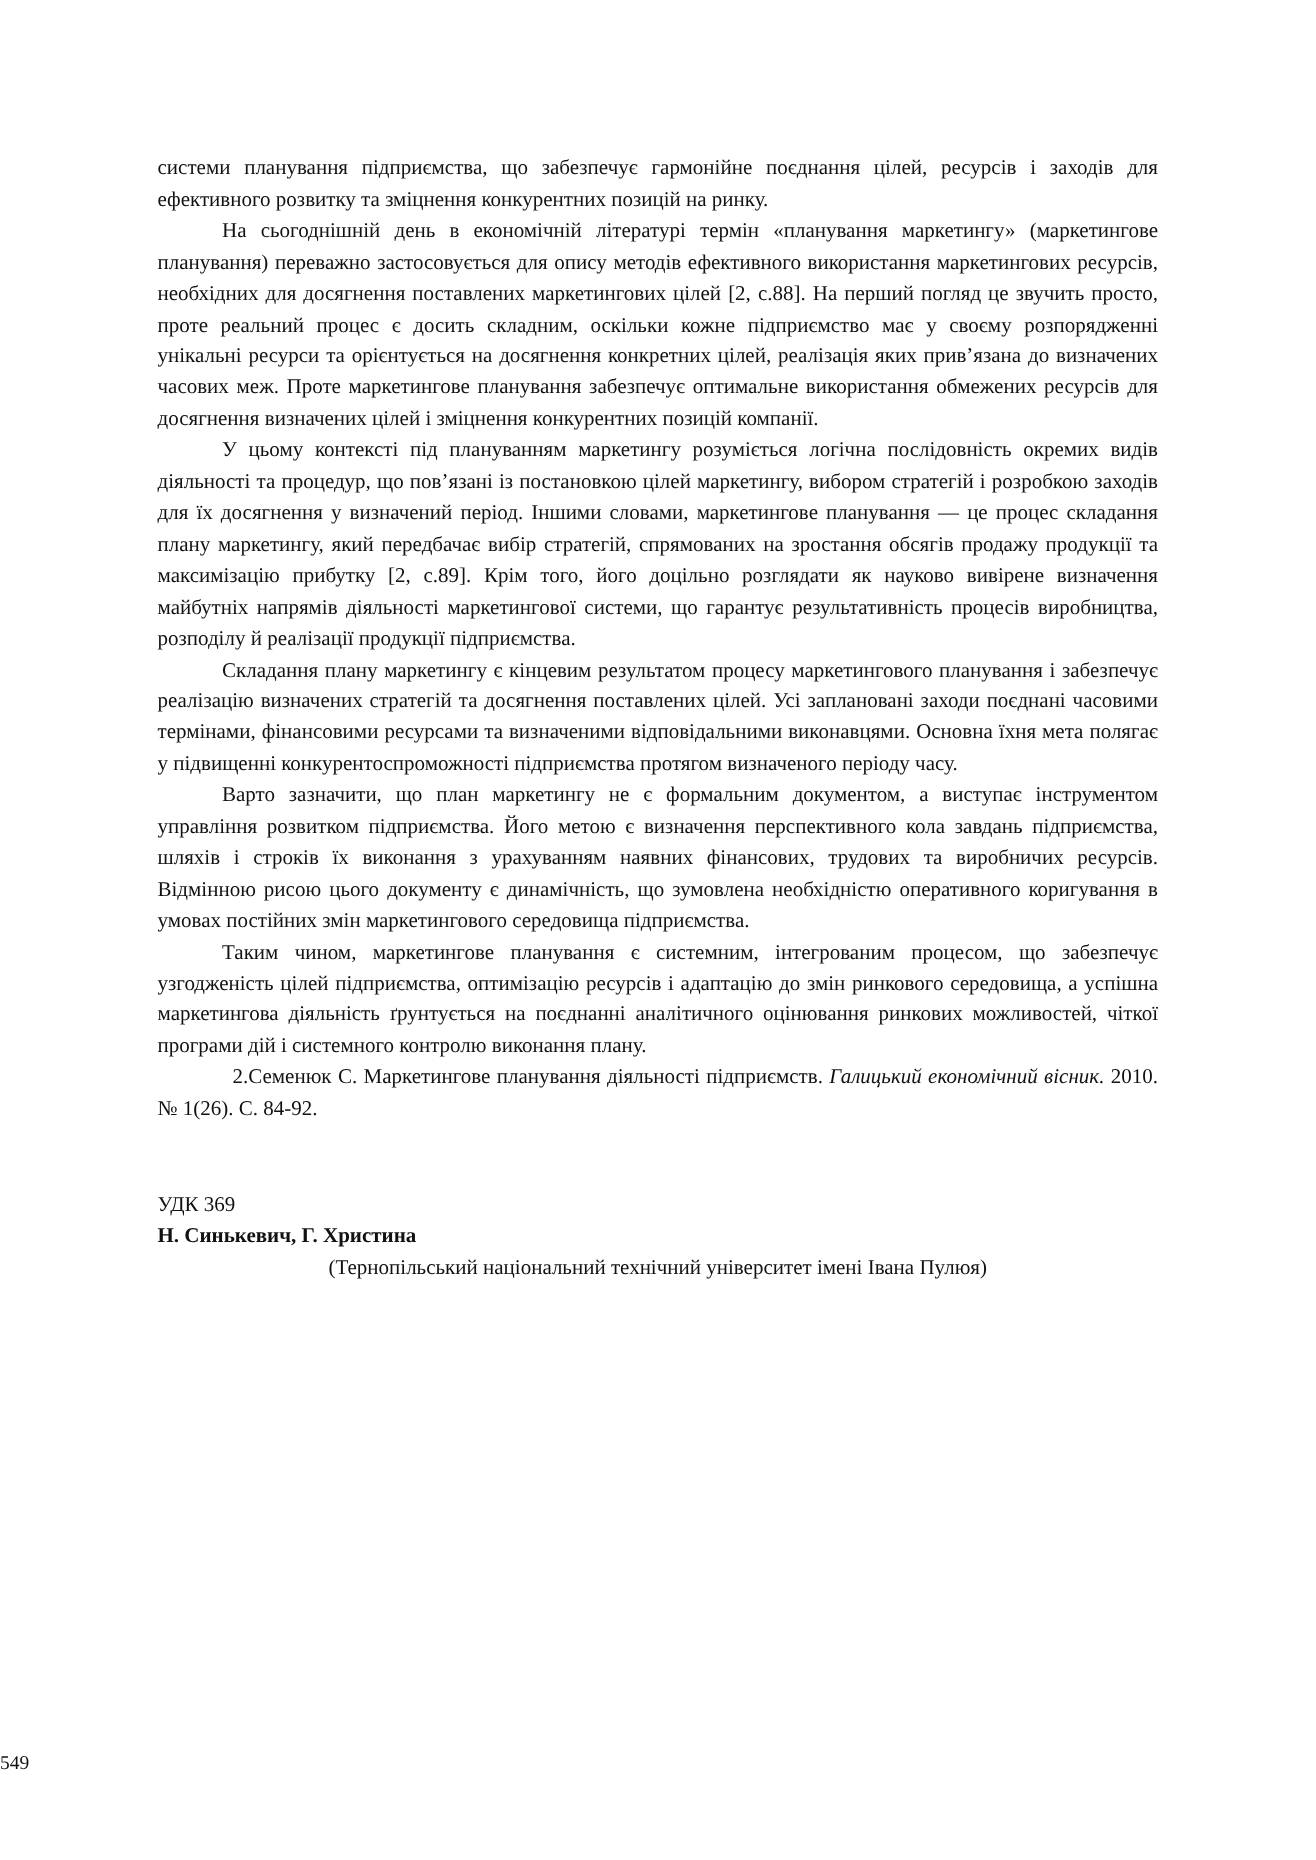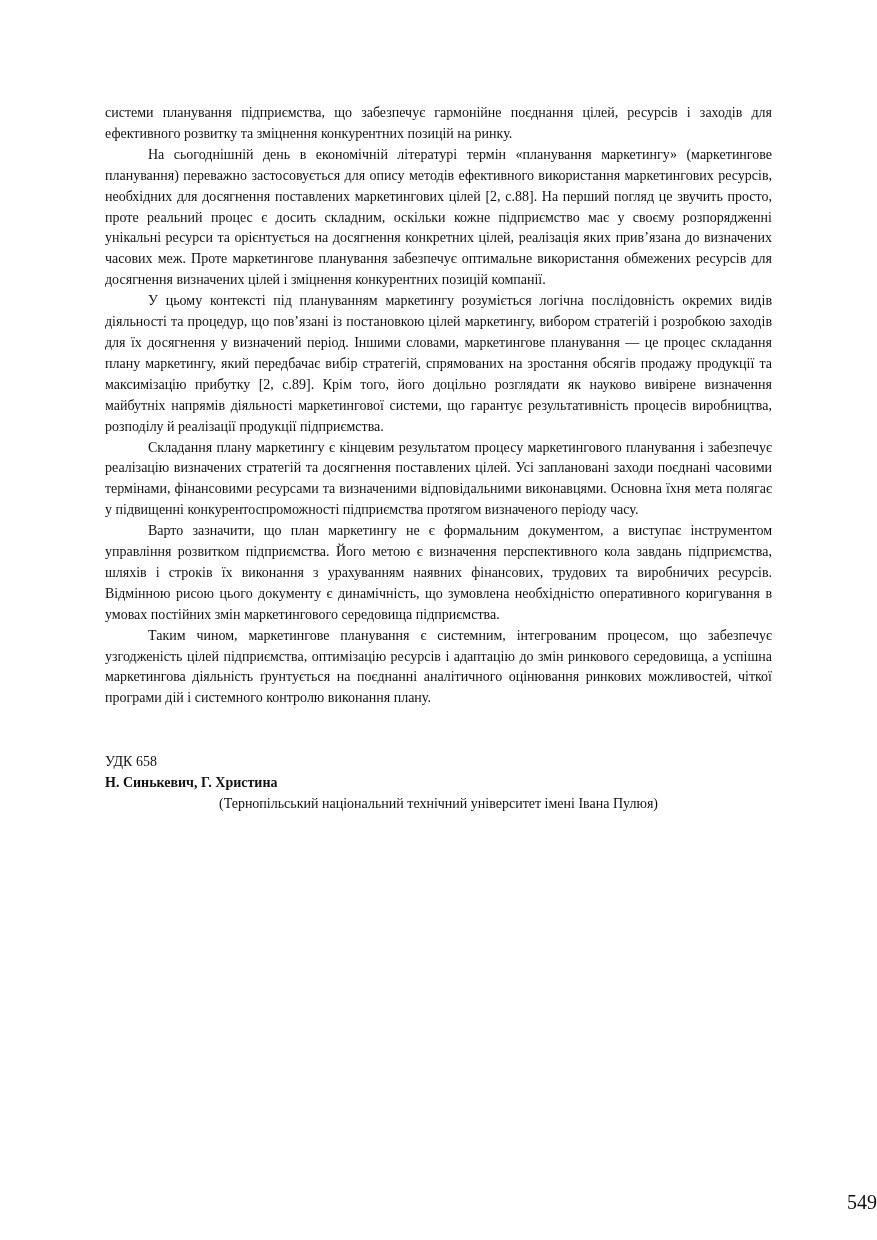--- a/index.html
+++ b/index.html
@@ -7,34 +7,37 @@
          font-family:"Liberation Serif", serif; color:#111; }
   .page { position:absolute; left:105px; top:103px; width:667px; }
   p { margin:0; font-size:14px; line-height:20.9px; text-align:justify; }
   .ind { text-indent:43px; }
   .lit-title { text-align:center; font-weight:bold; margin-top:21px; }
   .ref { text-indent:50px; }
   .udk { margin-top:43px; text-align:left; }
   .authors { font-weight:bold; text-align:left;font-family:Liberation Serif, serif; }
   .affil { text-align:center; }
   .art-title { font-weight:bold; text-align:center; }
-  .pagenum { position:absolute; top:1167px; left:0; width:877px; text-align:right;
-             font-size:20px;margin-top:24px; }
+  .pagenum { position:absolute; top:1167px; left:0; width:877px; text-align:left;
+             font-size:13px; }
   em { font-style:italic; }
 </style>
 </head>
 <body>
 
 <div class="page">
   <p>системи планування підприємства, що забезпечує гармонійне поєднання цілей, ресурсів і заходів для ефективного розвитку та зміцнення конкурентних позицій на ринку.</p>
   <p class="ind">На сьогоднішній день в економічній літературі термін «планування маркетингу» (маркетингове планування) переважно застосовується для опису методів ефективного використання маркетингових ресурсів, необхідних для досягнення поставлених маркетингових цілей [2, с.88]. На перший погляд це звучить просто, проте реальний процес є досить складним, оскільки кожне підприємство має у своєму розпорядженні унікальні ресурси та орієнтується на досягнення конкретних цілей, реалізація яких прив’язана до визначених часових меж. Проте маркетингове планування забезпечує оптимальне використання обмежених ресурсів для досягнення визначених цілей і зміцнення конкурентних позицій компанії.</p>
   <p class="ind">У цьому контексті під плануванням маркетингу розуміється логічна послідовність окремих видів діяльності та процедур, що пов’язані із постановкою цілей маркетингу, вибором стратегій і розробкою заходів для їх досягнення у визначений період. Іншими словами, маркетингове планування — це процес складання плану маркетингу, який передбачає вибір стратегій, спрямованих на зростання обсягів продажу продукції та максимізацію прибутку [2, с.89]. Крім того, його доцільно розглядати як науково вивірене визначення майбутніх напрямів діяльності маркетингової системи, що гарантує результативність процесів виробництва, розподілу й реалізації продукції підприємства.</p>
   <p class="ind">Складання плану маркетингу є кінцевим результатом процесу маркетингового планування і забезпечує реалізацію визначених стратегій та досягнення поставлених цілей. Усі заплановані заходи поєднані часовими термінами, фінансовими ресурсами та визначеними відповідальними виконавцями. Основна їхня мета полягає у підвищенні конкурентоспроможності підприємства протягом визначеного періоду часу.</p>
   <p class="ind">Варто зазначити, що план маркетингу не є формальним документом, а виступає інструментом управління розвитком підприємства. Його метою є визначення перспективного кола завдань підприємства, шляхів і строків їх виконання з урахуванням наявних фінансових, трудових та виробничих ресурсів. Відмінною рисою цього документу є динамічність, що зумовлена необхідністю оперативного коригування в умовах постійних змін маркетингового середовища підприємства.</p>
   <p class="ind">Таким чином, маркетингове планування є системним, інтегрованим процесом, що забезпечує узгодженість цілей підприємства, оптимізацію ресурсів і адаптацію до змін ринкового середовища, а успішна маркетингова діяльність ґрунтується на поєднанні аналітичного оцінювання ринкових можливостей, чіткої програми дій і системного контролю виконання плану.</p>
 
+  <p class="ref">
+    <span>2.Семенюк С. Маркетингове планування діяльності підприємств. </span><em>Галицький економічний вісник.</em><span> 2010. № 1(26). С. 84-92.</span>
+  </p>
 
-  <p class="udk">УДК 658</p>
+  <p class="udk">УДК 369</p>
   <p class="authors">Н. Синькевич, Г. Христина</p>
   <p class="affil">(Тернопільський національний технічний університет імені Івана Пулюя)</p>
 </div>
 
 <div class="pagenum">549</div>
 
 </body></html>

